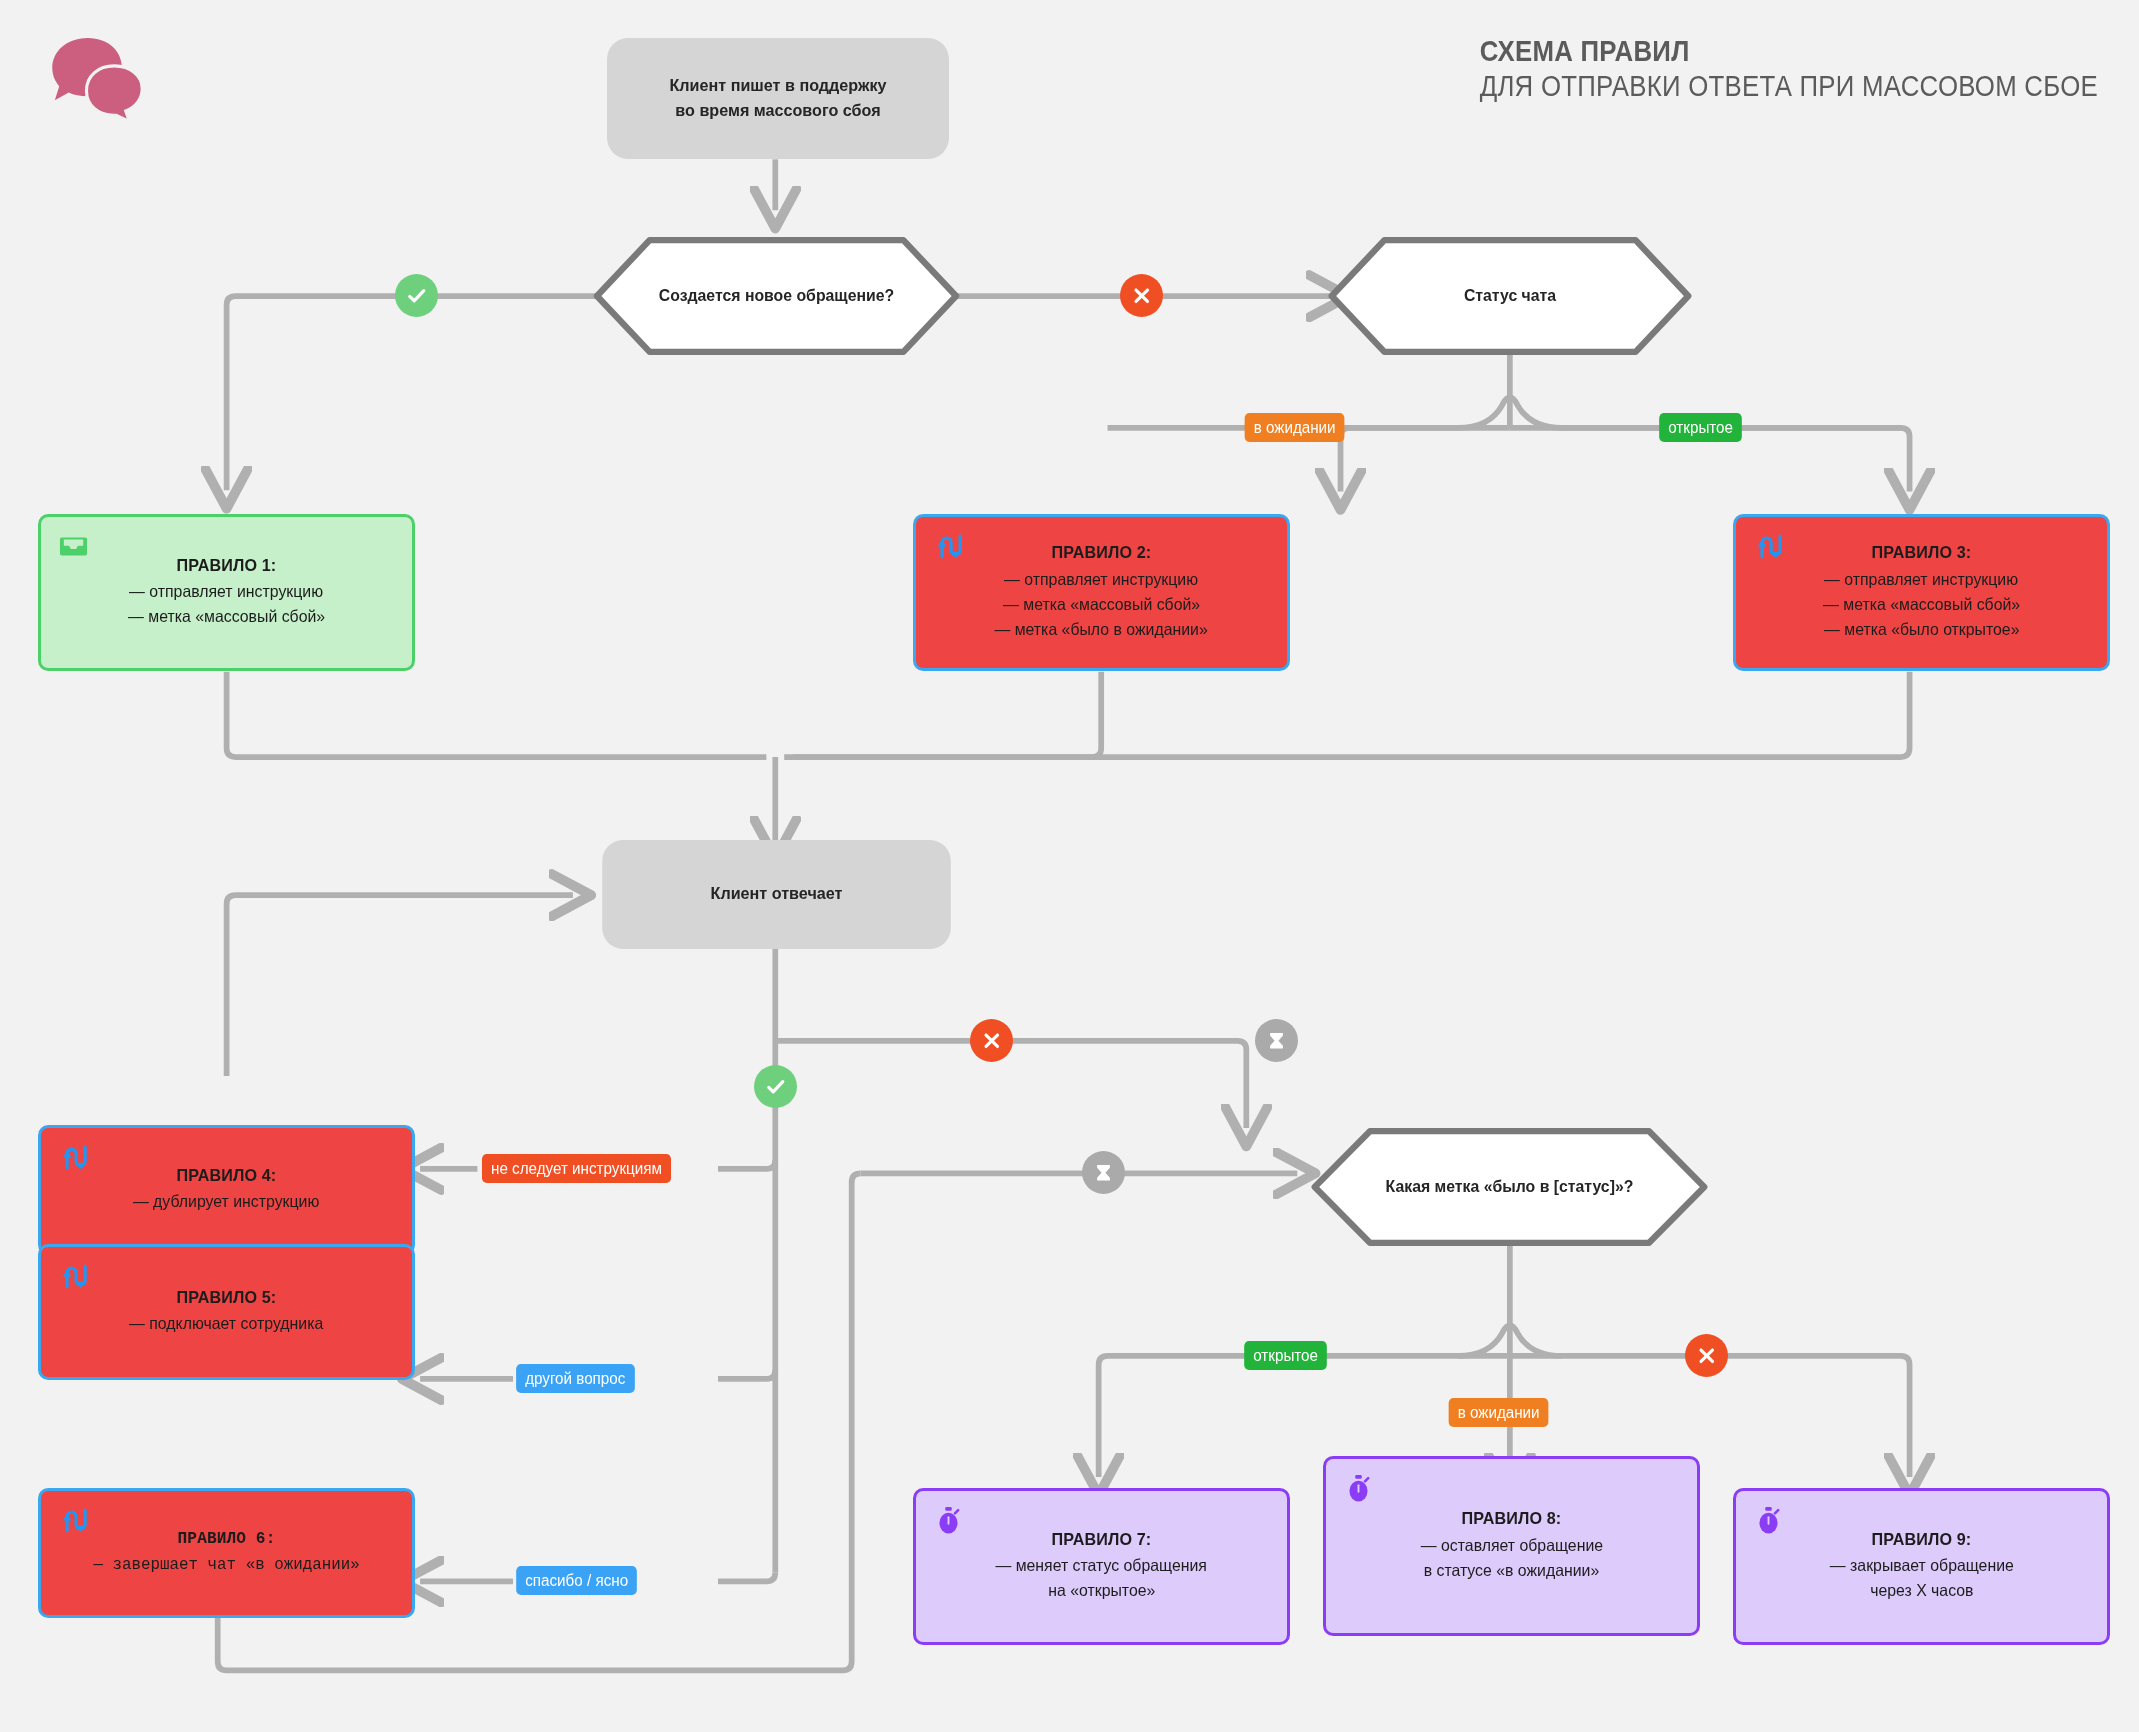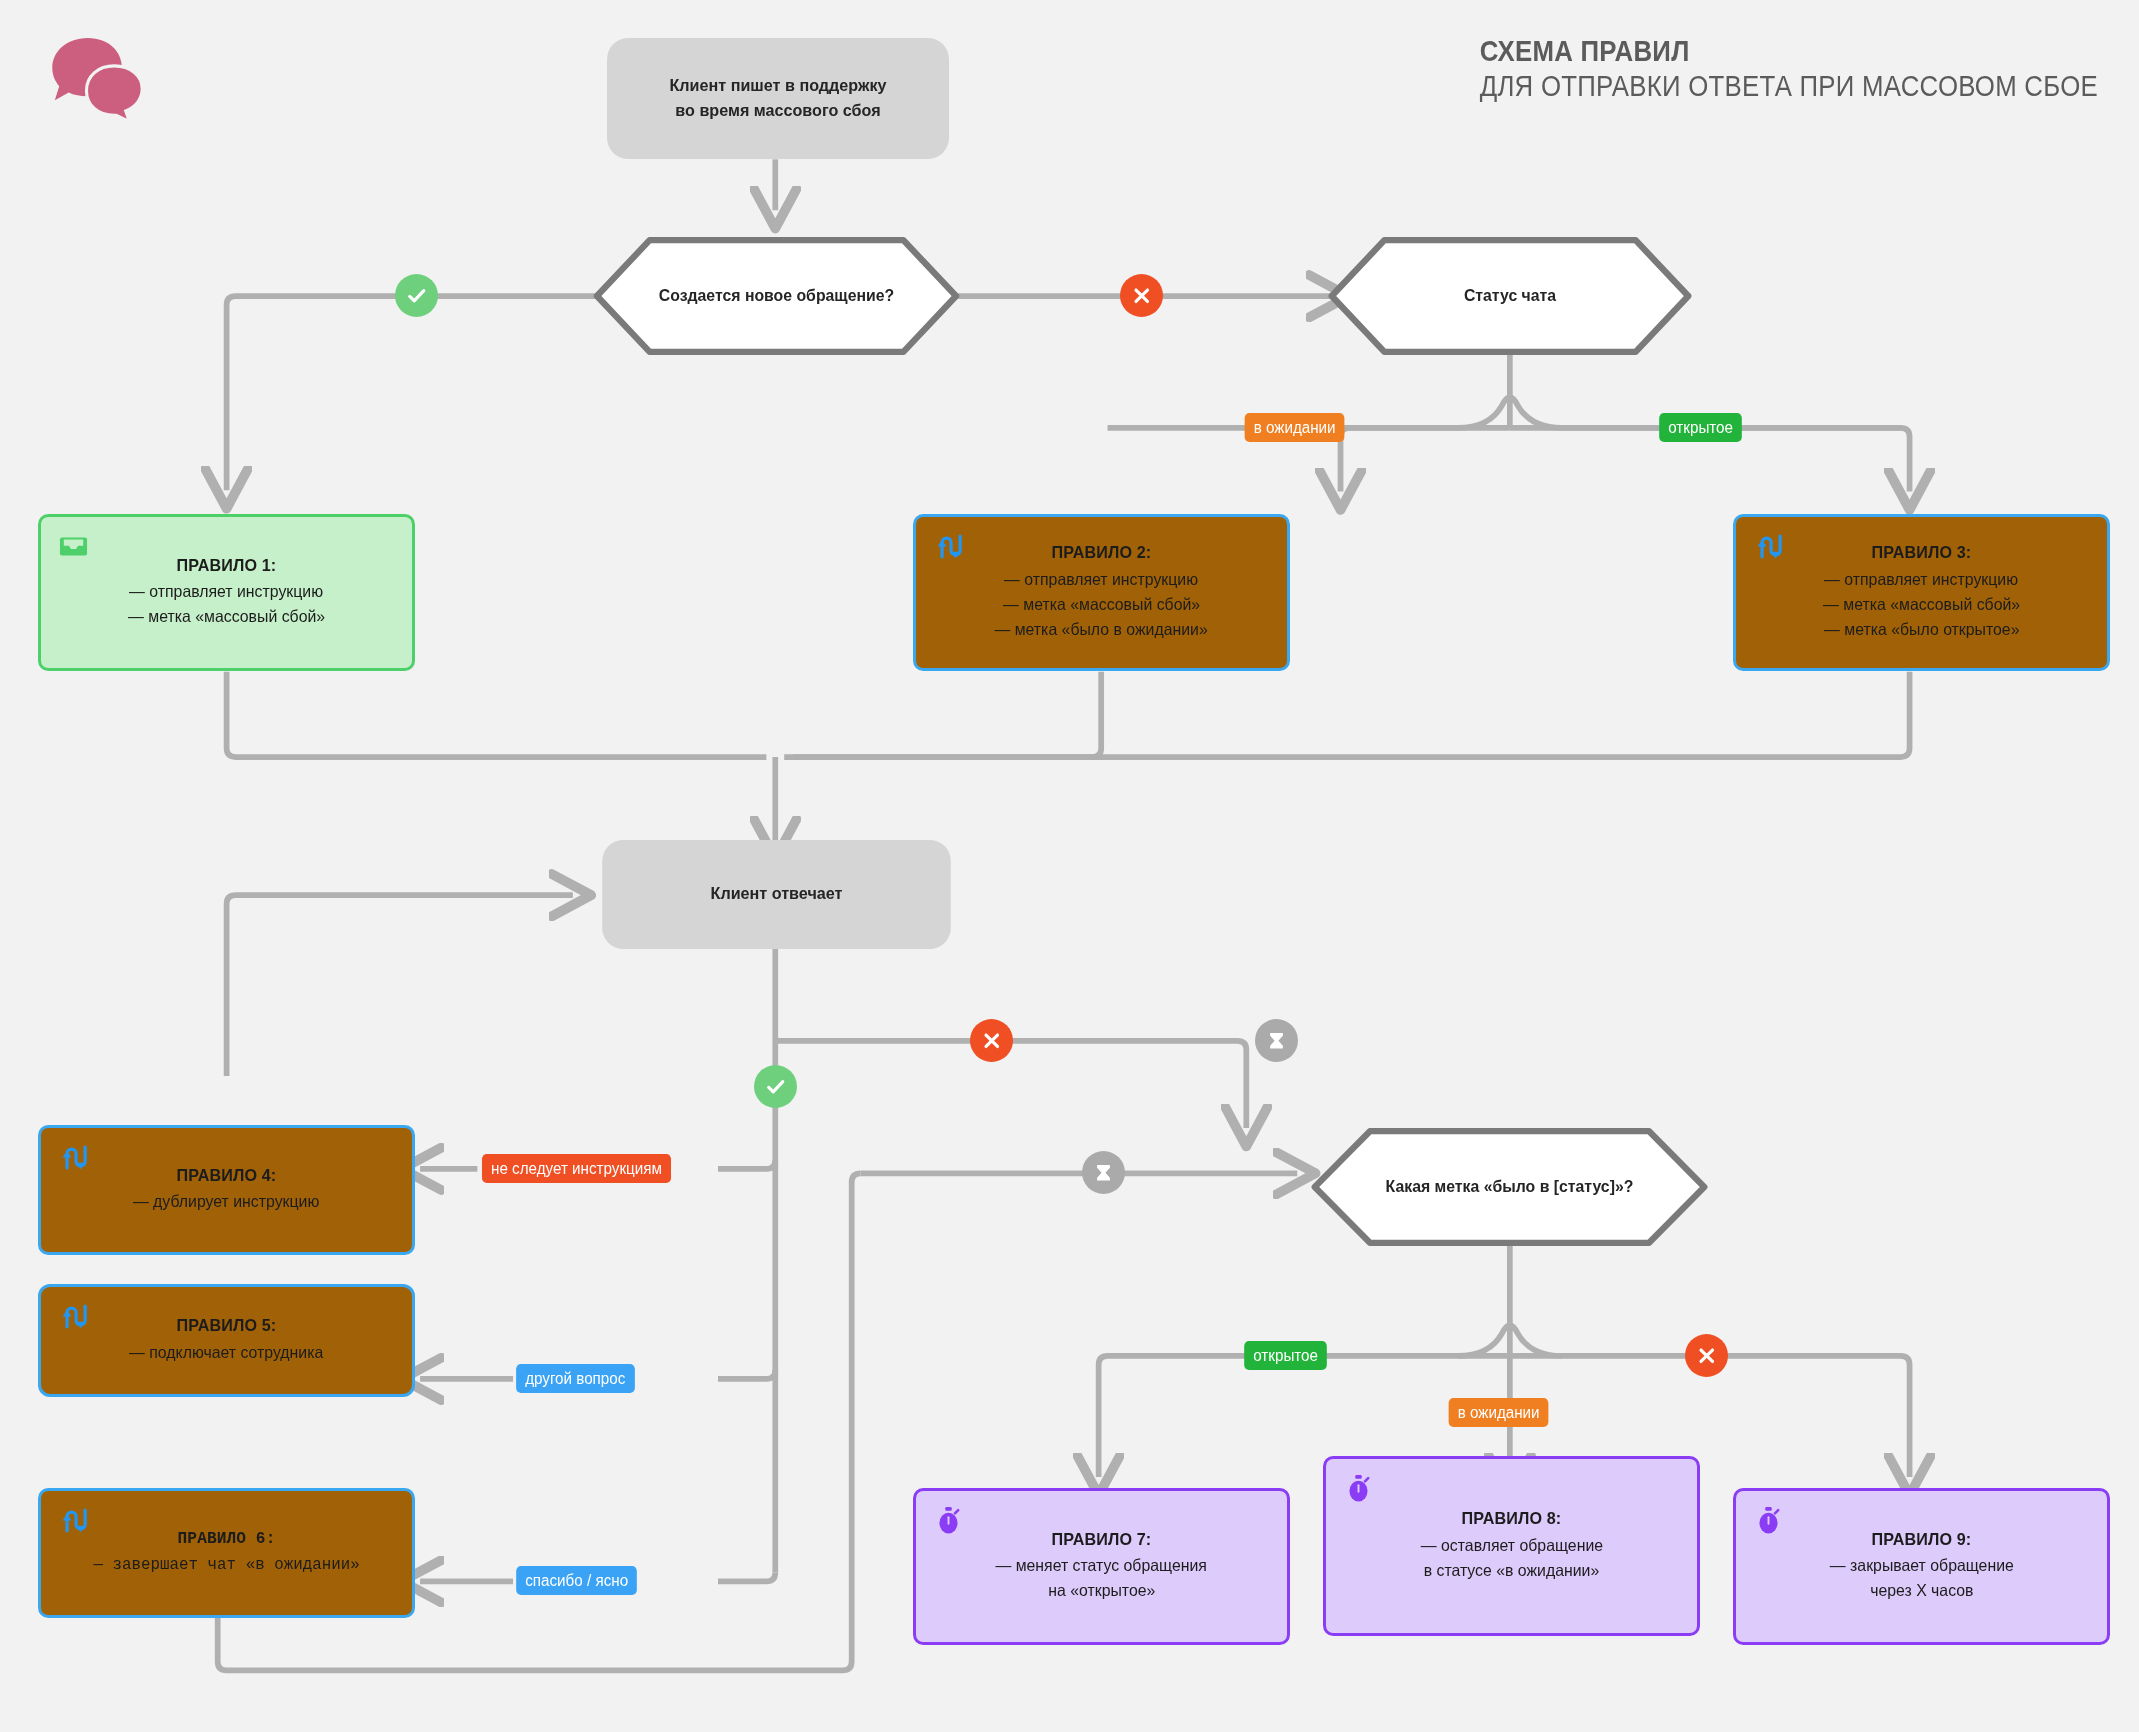--- a/index.html
+++ b/index.html
@@ -130,21 +130,21 @@
     transform: scaleX(0.95);
   }
   .card .card-line {
     font-size: 16.5px;
     color: #1c1c1c;
     line-height: 1.52;
     white-space: nowrap;
     transform: scaleX(0.96);
   }
   .card.green { background: #c6f0ca; border-color: #4dd069; }
-  .card.blue  { background: #a16207; border-color: #3aa8f0; padding-left: 40px; }
+  .card.blue  { background: #ef4444; border-color: #3aa8f0; padding-left: 40px; }
   .card.purple{ background: #ddcbfb; border-color: #8b3df5; }
 
   
   .pill {
     position: absolute;
     border-radius: 5.1px;
     color: #ffffff;
     font-size: 16px;
     display: flex;
     align-items: center;
@@ -335,21 +335,21 @@
         <path d="M7,24 L14,14 L21,24 Z" fill="#2196f3"></path>
         <path d="M35,32 L42,42 L49,32 Z" fill="#2196f3" transform="translate(-7,0)"></path>
       </svg>
     </span>
     <div class="card-body">
       <div class="card-title">ПРАВИЛО 4:</div>
       <div class="card-line">— дублирует инструкцию</div>
     </div>
   </div>
 
-  <div class="card blue" style="left:38px; top:1284px; width:377px; height:113px;border-radius:12px;">
+  <div class="card blue" style="left:38px; top:1244px; width:377px; height:136px;">
     <span class="card-icon">
       <svg viewBox="0 0 48 48" width="31" height="31">
         <path d="M14,40 L14,18 a7,7 0 0 1 14,0 L28,30 a7,7 0 0 0 14,0 L42,8" fill="none" stroke="#2196f3" stroke-width="5" stroke-linecap="round"></path>
         <path d="M7,24 L14,14 L21,24 Z" fill="#2196f3"></path>
         <path d="M35,32 L42,42 L49,32 Z" fill="#2196f3" transform="translate(-7,0)"></path>
       </svg>
     </span>
     <div class="card-body">
       <div class="card-title">ПРАВИЛО 5:</div>
       <div class="card-line">— подключает сотрудника</div>

